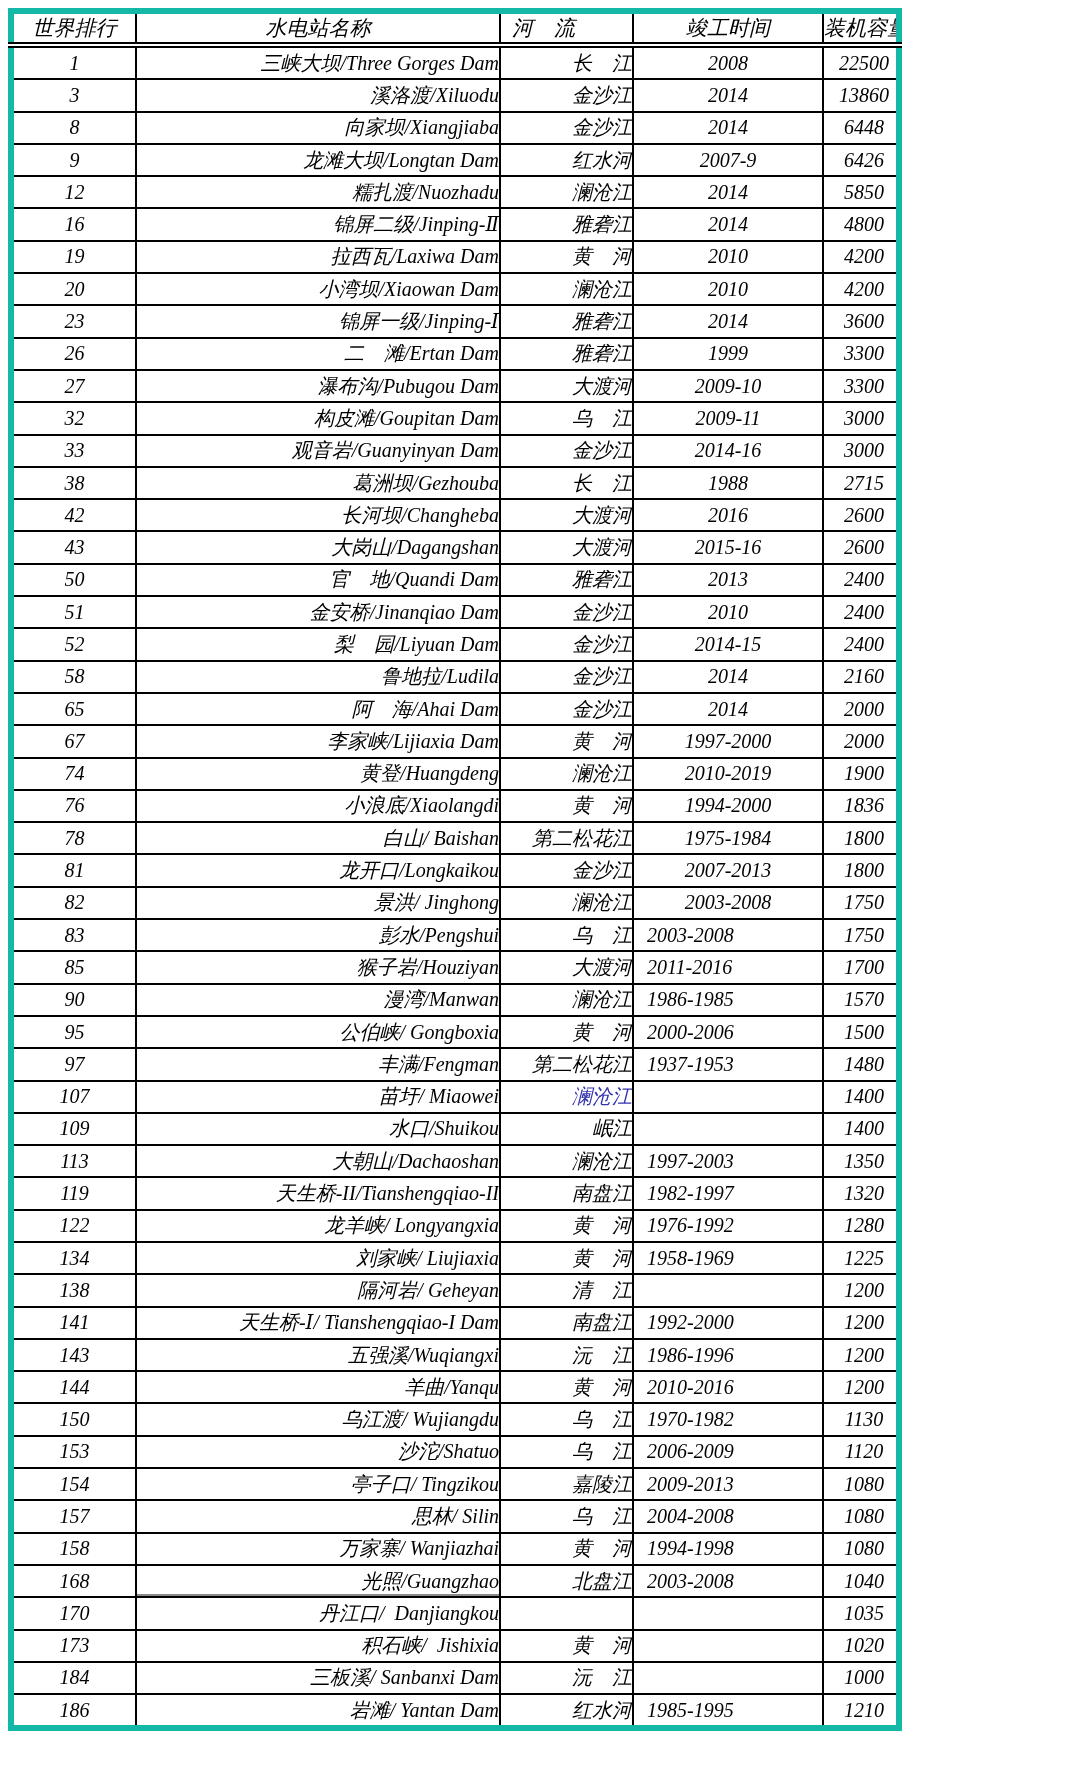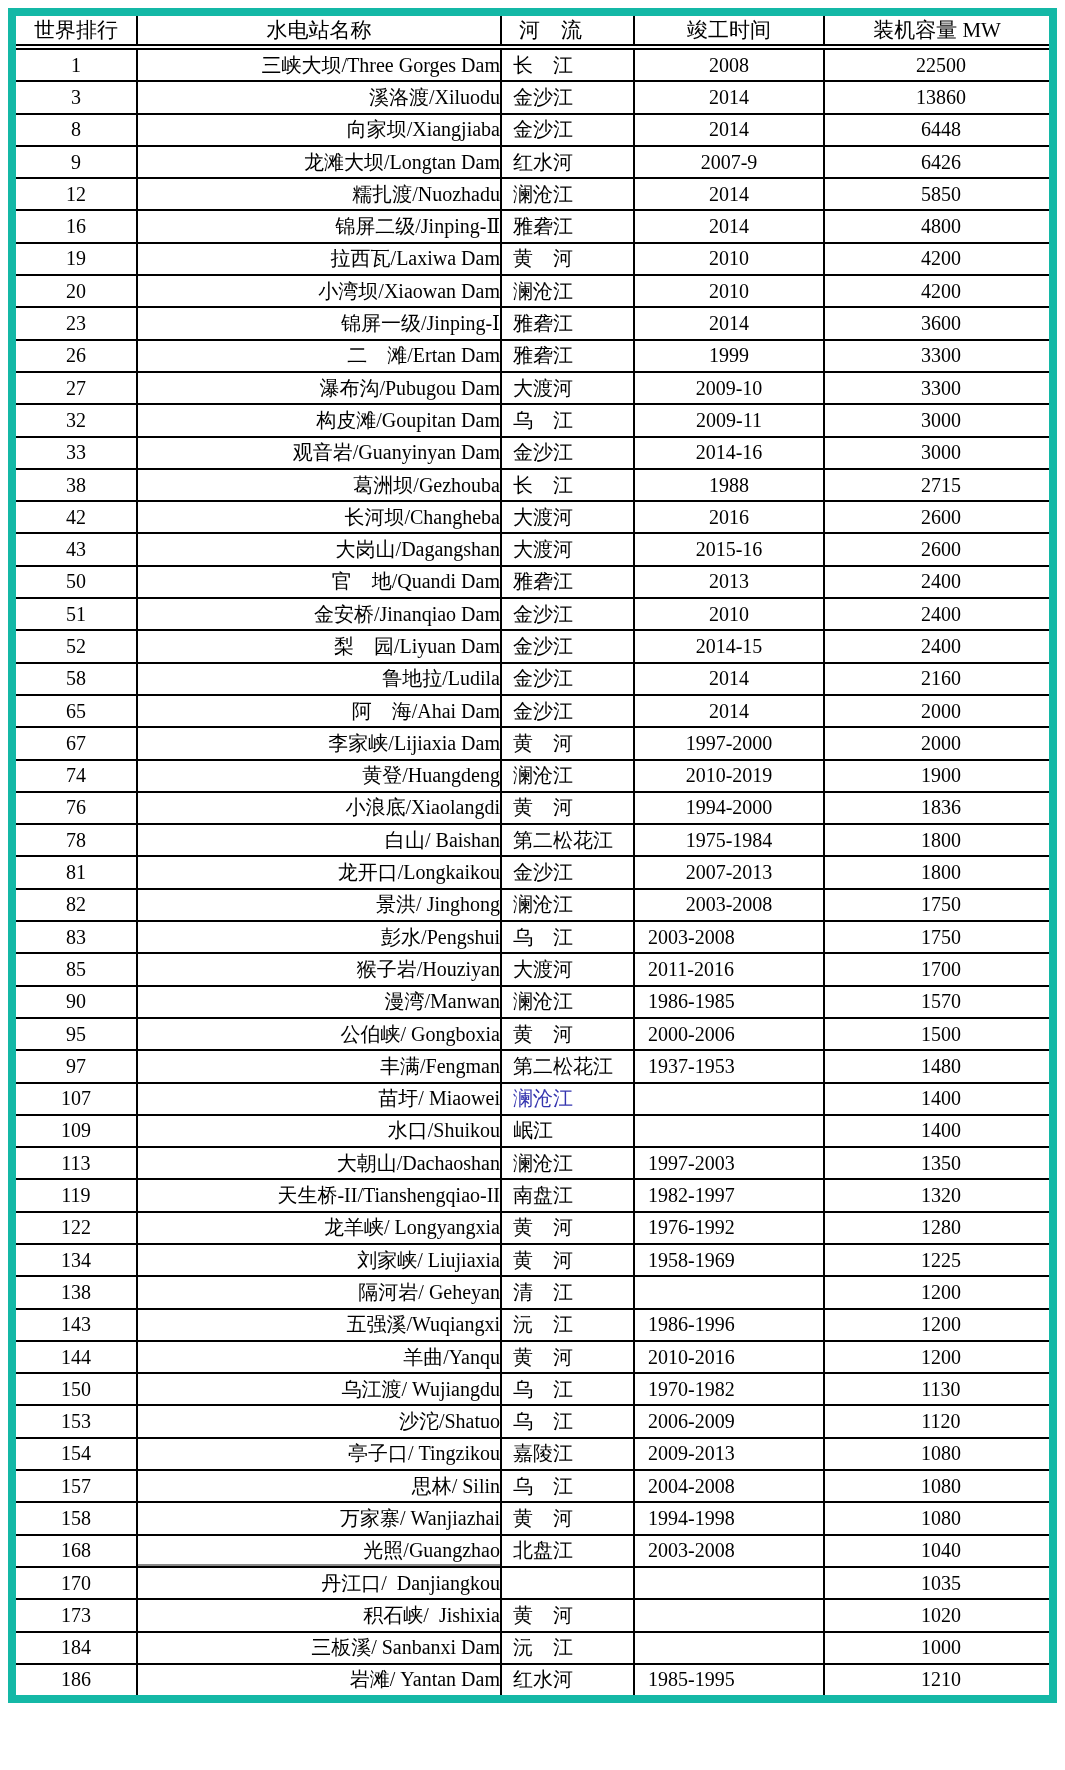--- a/index.html
+++ b/index.html
@@ -11,50 +11,51 @@
     width: 1065px;
     height: 1770px;
     box-sizing: border-box;
     padding: 8px;
     font-family: "Liberation Serif", "DejaVu Serif", serif;
     color: #000000;
   }
   table.datatable {
     border-collapse: collapse;
     table-layout: fixed;
-    width: 1049px;
-    border: 8px solid #14b8a6;
+    width: 894px;
+    border: 6px solid #14b8a6;
+    font-style: italic;
   }
   col.c-rank     { width: 125px; }
   col.c-name     { width: 364px; }
   col.c-river    { width: 133px; }
   col.c-period   { width: 190px; }
   col.c-capacity { width: auto;  }
   th, td {
     border: 2px solid #000000;
     white-space: pre;
     overflow: hidden;
     vertical-align: middle;
     font-weight: normal;
     padding: 0;
   }
   thead th {
     font-size: 21px;
     height: 28px;
     border-bottom: 6px double #000000;
     text-align: center;
   }
-  thead th.col-river { text-align: left; padding-left: 17px; }
+  thead th.col-river { text-align: left; padding-left: 11px; }
   tbody td {
     font-size: 20px;
     height: 30.3px;
   }
   td.col-rank     { text-align: center; }
   td.col-name     { text-align: right; padding-left: 20px; }
-  td.col-river    { text-align: left; padding-left: 11px; }
+  td.col-river    { text-align: right; padding-left: 11px; }
   td.col-period   { text-align: center; }
   td.col-period.left { text-align: left; padding-left: 13px; }
   td.col-capacity { text-align: center; padding-left: 8px; }
 </style>
 </head>
 <body>
 
 <table class="datatable">
   <colgroup>
     <col class="c-rank">
@@ -340,20 +341,27 @@
         <td class="col-capacity">1225</td>
       </tr>
       <tr>
         <td class="col-rank">138</td>
         <td class="col-name">隔河岩/ Geheyan</td>
         <td class="col-river">清　江</td>
         <td class="col-period left"></td>
         <td class="col-capacity">1200</td>
       </tr>
       <tr>
+        <td class="col-rank">141</td>
+        <td class="col-name">天生桥-Ⅰ/ Tianshengqiao-I Dam</td>
+        <td class="col-river">南盘江</td>
+        <td class="col-period left">1992-2000</td>
+        <td class="col-capacity">1200</td>
+      </tr>
+      <tr>
         <td class="col-rank">143</td>
         <td class="col-name">五强溪/Wuqiangxi</td>
         <td class="col-river">沅　江</td>
         <td class="col-period left">1986-1996</td>
         <td class="col-capacity">1200</td>
       </tr>
       <tr>
         <td class="col-rank">144</td>
         <td class="col-name">羊曲/Yanqu</td>
         <td class="col-river">黄　河</td>

